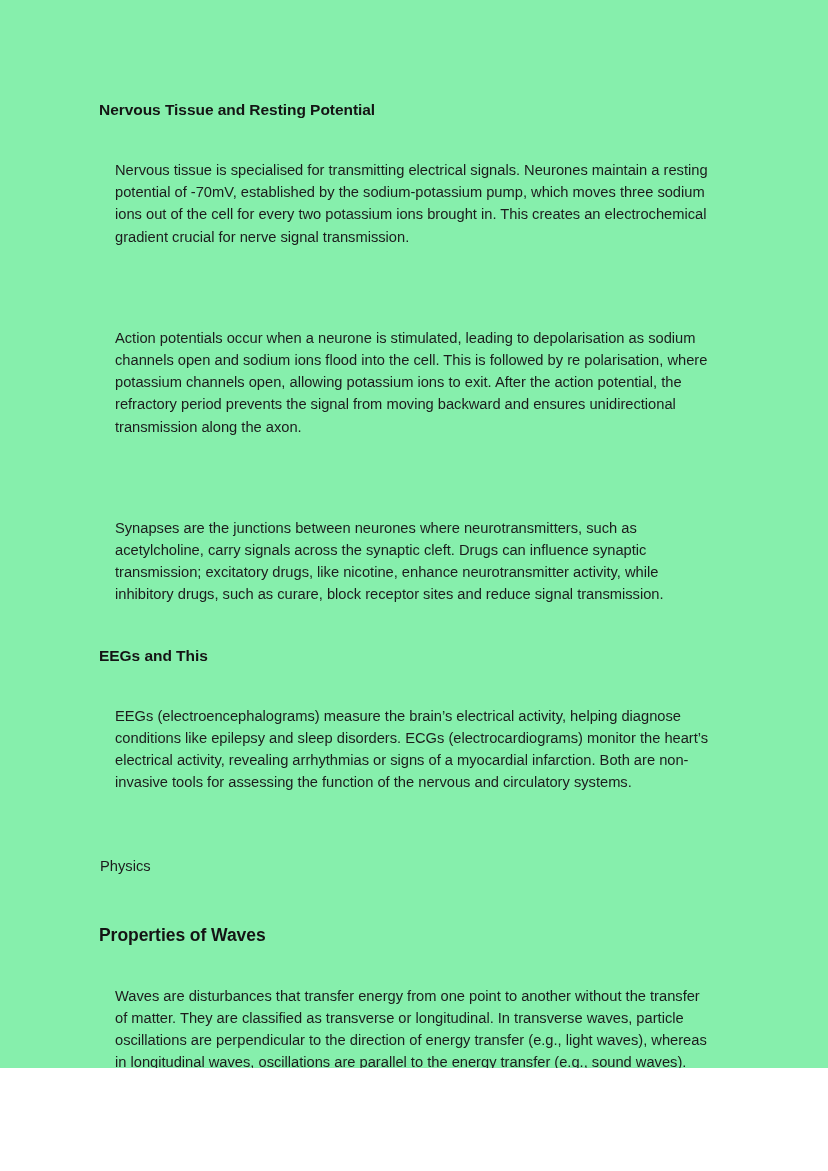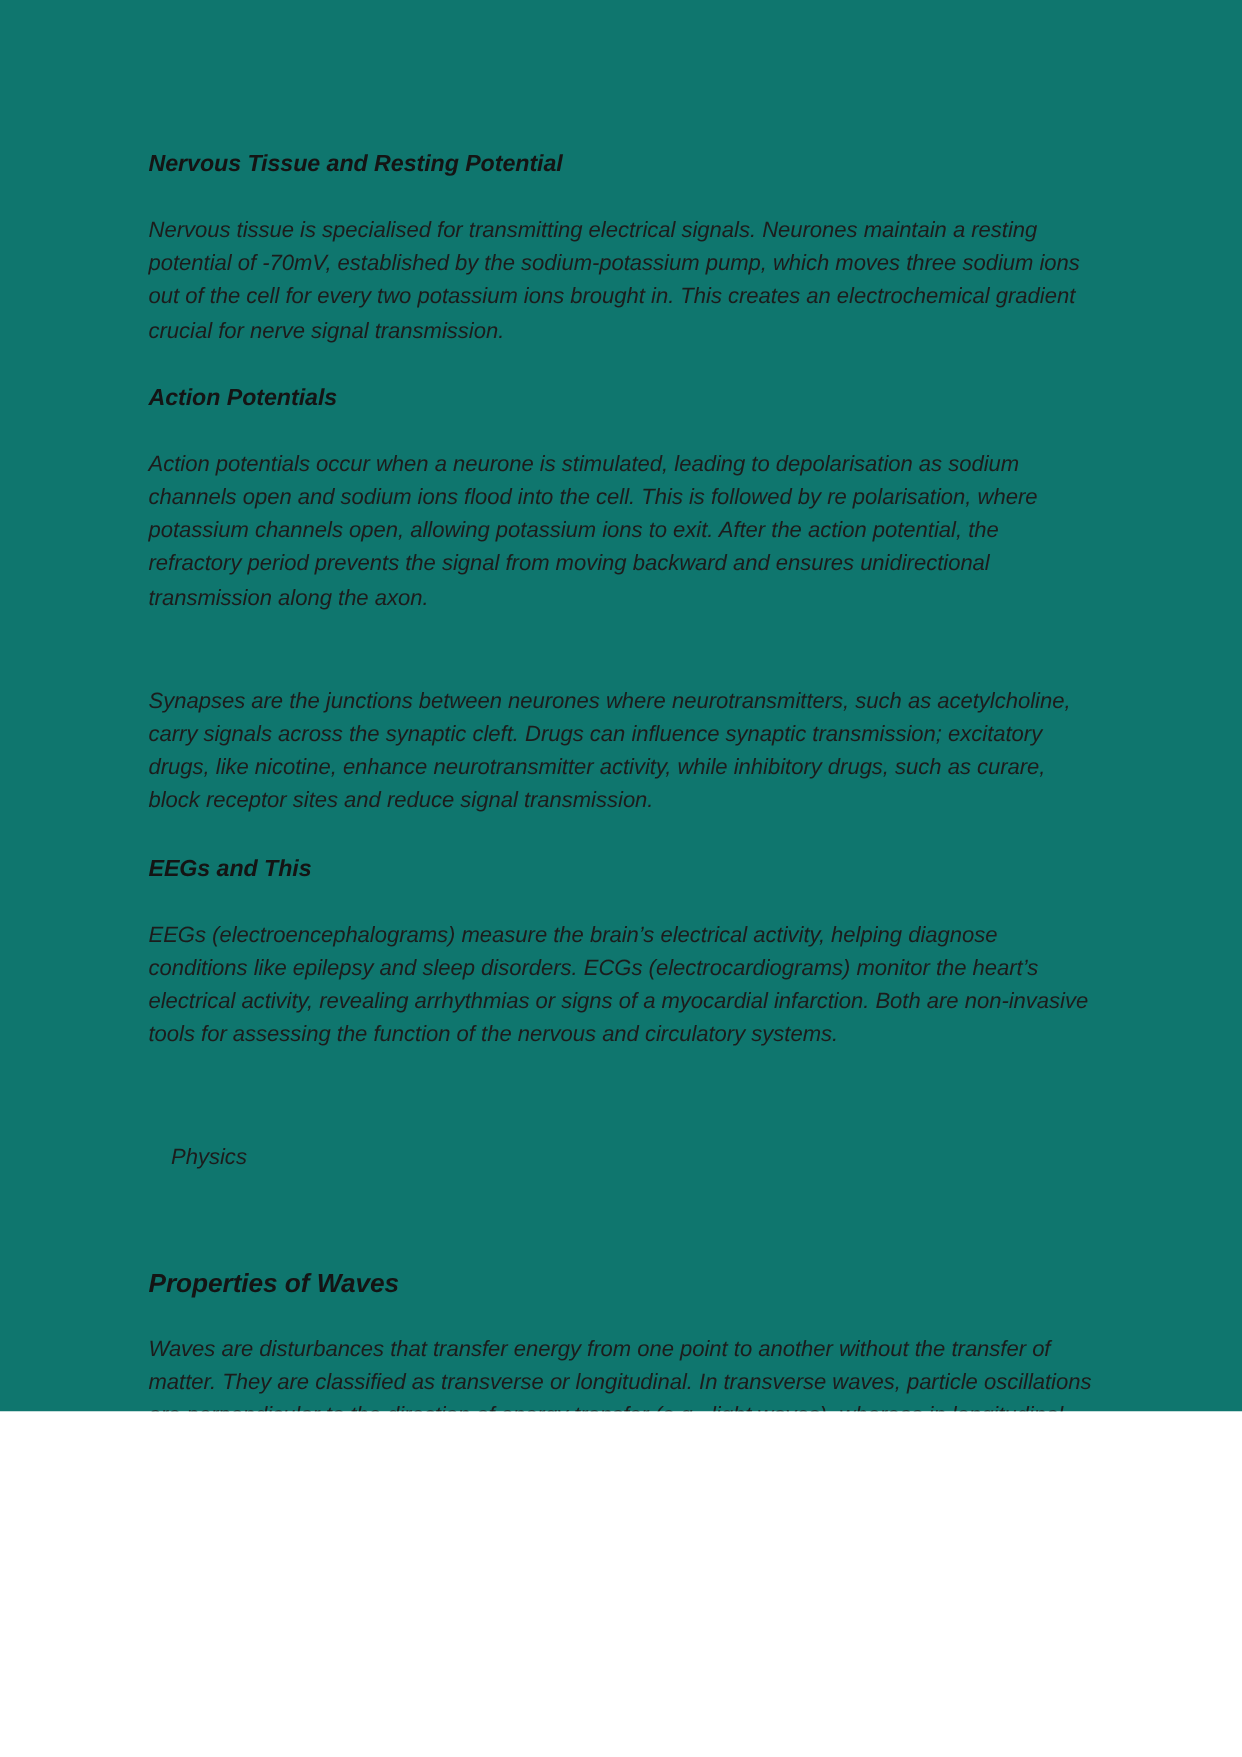--- a/index.html
+++ b/index.html
@@ -8,25 +8,24 @@
     background: #ffffff;
   }
   body {
     font-family: "Liberation Sans", sans-serif;
     color: #1a1a1a;
     -webkit-font-smoothing: antialiased;
   }
   .page {
     position: relative;
     width: 828px;
-    height: 941px;
-    background: #0f766e;
+    height: 1068px;
+    background: #86efac;
     overflow: hidden;
     box-sizing: border-box;
-    font-style: italic;
   }
   .content {
     position: absolute;
     left: 99px;
     top: 100px;
     width: 630px;
   }
   h2.section-heading {
     font-size: 15.5px;
     font-weight: bold;
@@ -36,29 +35,29 @@
     letter-spacing: -0.05px;
   }
   h2.section-heading.major {
     font-size: 17.5px;
     line-height: 22px;
   }
   p.body-text {
     font-size: 14.7px;
     line-height: 22.2px;
     color: #1c1c1c;
-    margin: 0;
+    margin: 16px;
     text-align: left;
     letter-spacing: -0.01px;
   }
   p.subject-label {
     font-size: 14.7px;
     line-height: 22.2px;
     color: #1c1c1c;
-    margin: 15px;
+    margin: 1px;
     font-weight: normal;
   }
   
   .gap-heading-to-body { height: 23px; }
   .gap-body-to-heading { height: 24px; }
   .gap-body-to-subject { height: 45px; }
   .gap-subject-to-heading { height: 45px; }
   .gap-heading-to-body-major { height: 23px; }
 </style>
 </head>
@@ -66,21 +65,20 @@
 
 <div class="page">
   <div class="content">
 
     <h2 class="section-heading">Nervous Tissue and Resting Potential</h2>
     <div class="gap-heading-to-body"></div>
     <p class="body-text">Nervous tissue is specialised for transmitting electrical signals. Neurones maintain a resting potential of -70mV, established by the sodium-potassium pump, which moves three sodium ions out of the cell for every two potassium ions brought in. This creates an electrochemical gradient crucial for nerve signal transmission.</p>
 
     <div class="gap-body-to-heading"></div>
 
-    <h2 class="section-heading">Action Potentials</h2>
     <div class="gap-heading-to-body"></div>
     <p class="body-text">Action potentials occur when a neurone is stimulated, leading to depolarisation as sodium channels open and sodium ions flood into the cell. This is followed by re polarisation, where potassium channels open, allowing potassium ions to exit. After the action potential, the refractory period prevents the signal from moving backward and ensures unidirectional transmission along the axon.</p>
 
     <div class="gap-body-to-heading"></div>
 
     <div class="gap-heading-to-body"></div>
     <p class="body-text">Synapses are the junctions between neurones where neurotransmitters, such as acetylcholine, carry signals across the synaptic cleft. Drugs can influence synaptic transmission; excitatory drugs, like nicotine, enhance neurotransmitter activity, while inhibitory drugs, such as curare, block receptor sites and reduce signal transmission.</p>
 
     <div class="gap-body-to-heading"></div>
 

